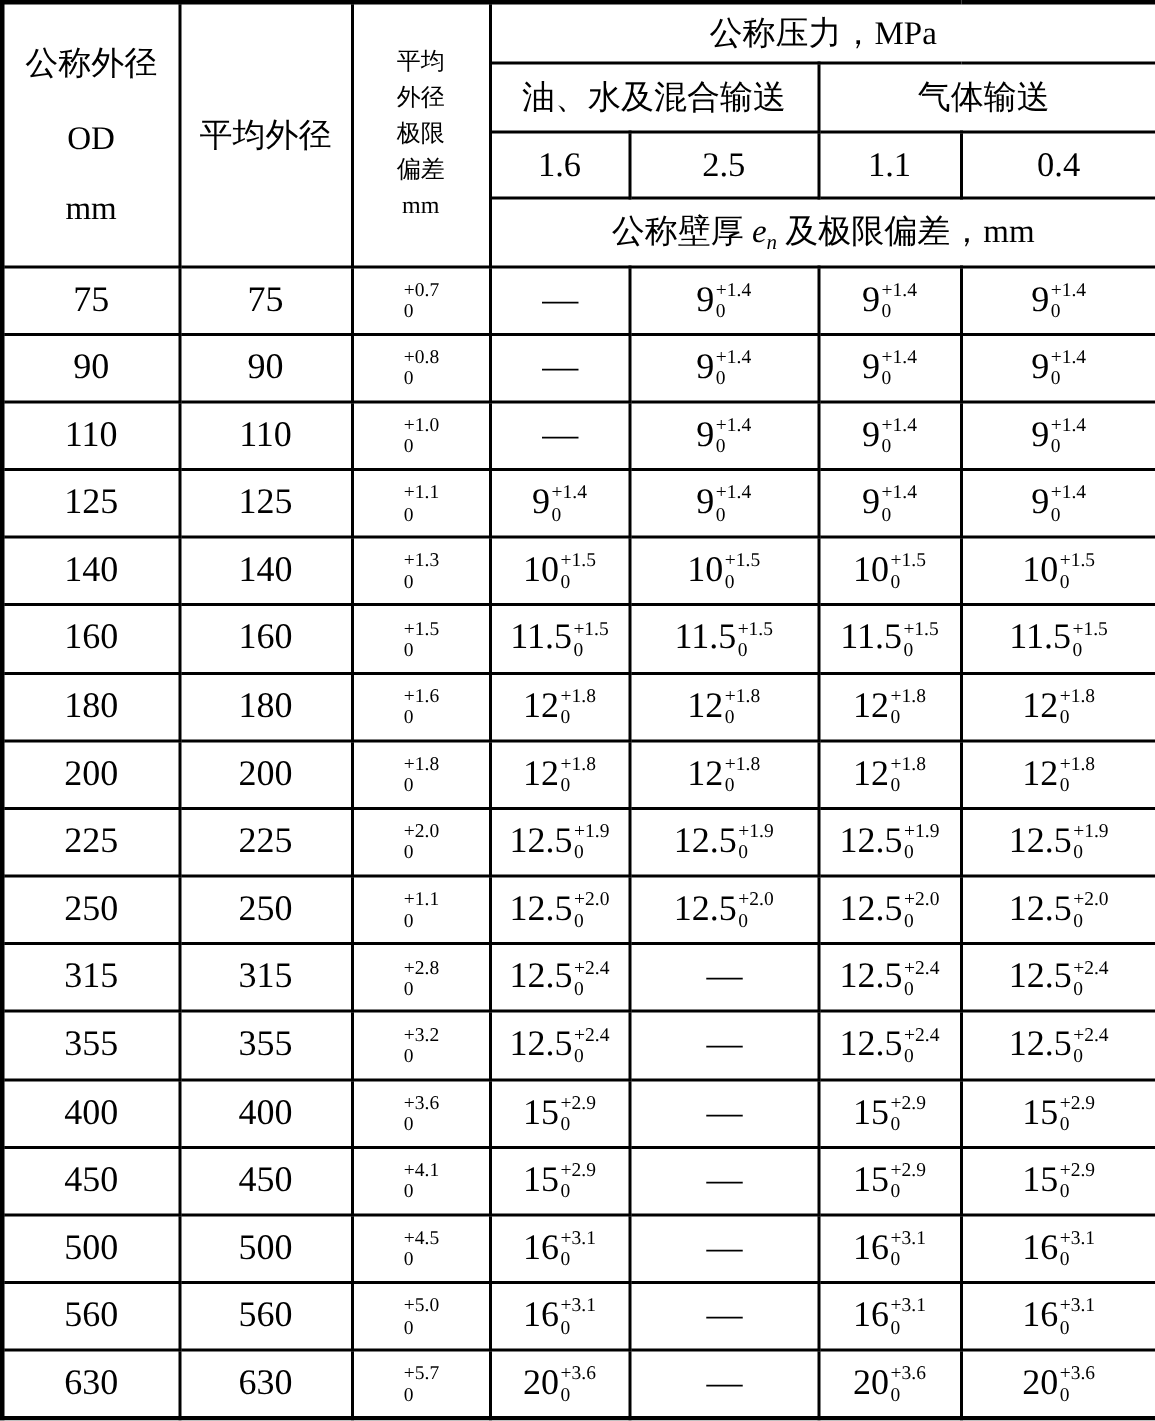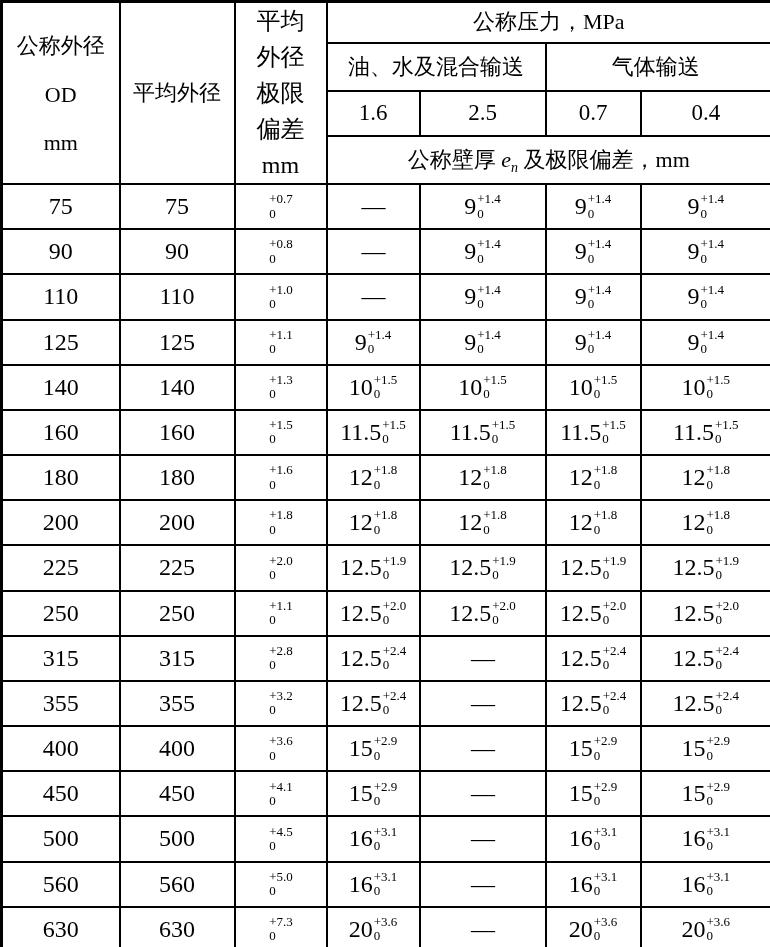--- a/index.html
+++ b/index.html
@@ -19,21 +19,21 @@
     text-align: center; vertical-align: middle;
     font-weight: normal; overflow: hidden;
   }
   tr.hr-a { height: 40px; }
   tr.hr-b { height: 46px; }
   tr.hr-c { height: 44px; }
   tr.hr-d { height: 46px; }
   tbody tr { height: 45px; }
 
   .hdr-cn  { font-size: 22px; margin-top: 48px; }
-  .hdr-sm  { font-size: 24px; line-height: 1.5; }
+  .hdr-sm  { font-size: 16px; line-height: 1.5; }
   .vstack  { display: flex; flex-direction: column; justify-content: space-evenly;
              height: 168px; font-size: 22px; }
   .gas-cell { text-align: center; padding-right: 5px; }
   .pressure-num { font-size: 23px; }
   .sym     { font-style: italic; }
   .symsub  { font-style: italic; font-size: 14px; vertical-align: -5px; }
 
   .num  { font-size: 24px; }
   .dash { font-size: 24px; letter-spacing: -1px; }
   .cellflex { display: flex; align-items: center; justify-content: center; height: 100%; }
@@ -76,21 +76,21 @@
         </th>
         <th colspan="4" class="hdr-cn">公称压力，MPa</th>
       </tr>
       <tr class="hr-b">
         <th colspan="2" class="hdr-cn">油、水及混合输送</th>
         <th colspan="2" class="hdr-cn gas-cell">气体输送</th>
       </tr>
       <tr class="hr-c">
         <th class="pressure-num">1.6</th>
         <th class="pressure-num">2.5</th>
-        <th class="pressure-num">0.7</th>
+        <th class="pressure-num">1.1</th>
         <th class="pressure-num">0.4</th>
       </tr>
       <tr class="hr-d">
         <th colspan="4" class="hdr-cn">
           <span>公称壁厚 </span><span class="sym">e</span><span class="symsub">n</span><span> 及极限偏差，mm</span>
         </th>
       </tr>
     </thead>
     <tbody>
         <tr>
@@ -824,21 +824,21 @@
               </span>
             </div>
           </td>
         </tr>
         <tr>
           <td><span class="num">630</span></td>
           <td><span class="num">630</span></td>
           <td>
             <div class="cellflex">
               <span class="stack">
-                <span class="sup">+7.3</span>
+                <span class="sup">+5.7</span>
                 <span class="sub">0</span>
               </span>
             </div>
           </td>
           <td>
             <div class="cellflex">
               <span class="num">20</span>
               <span class="stack">
                 <span class="sup">+3.6</span>
                 <span class="sub">0</span>

